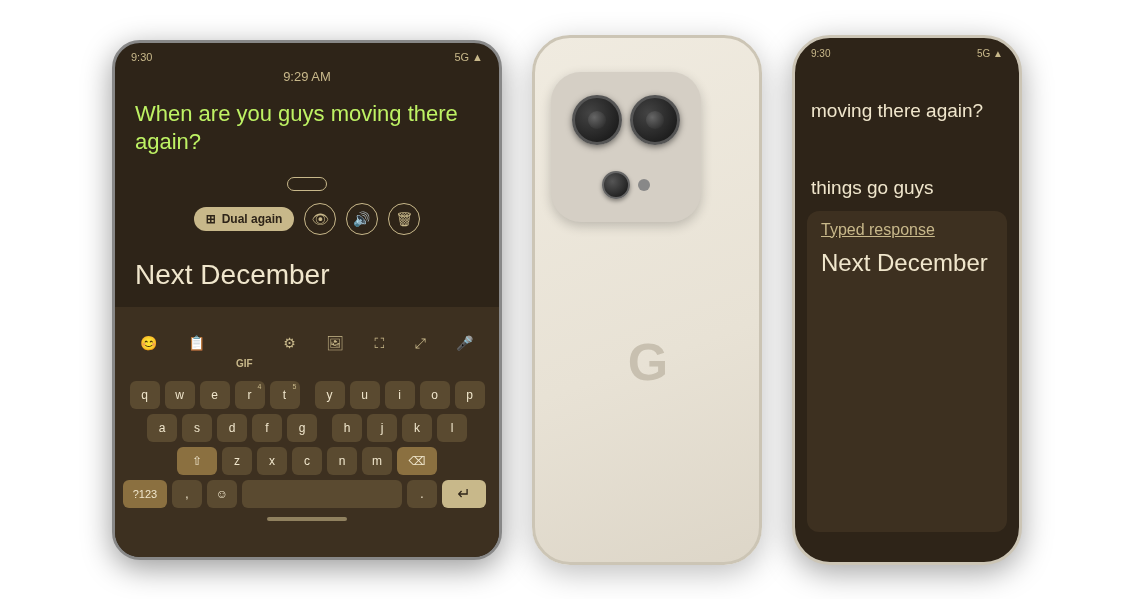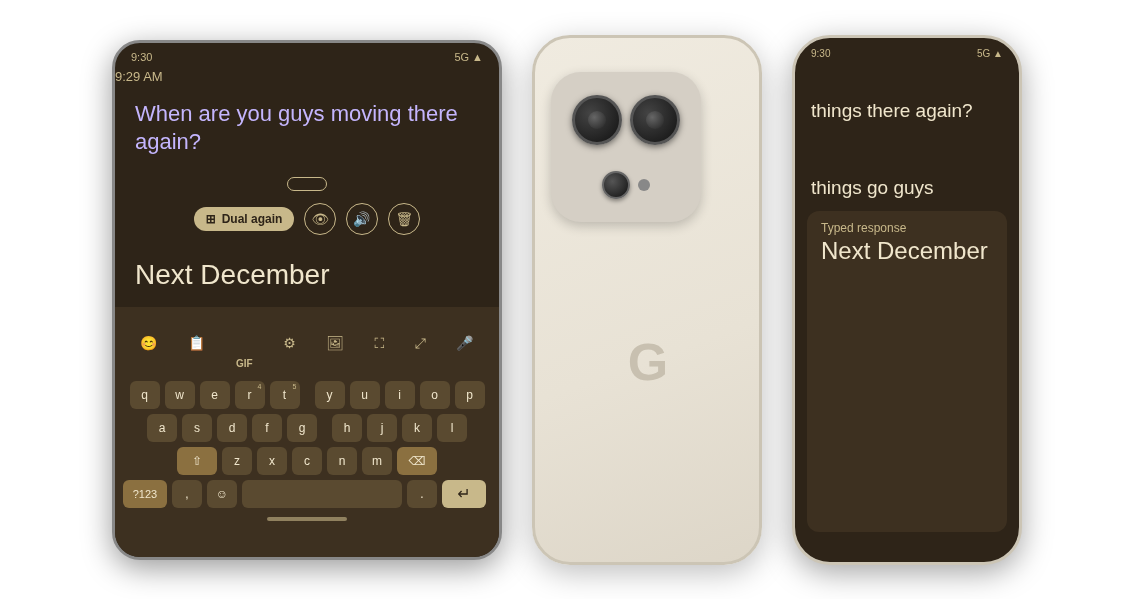--- a/index.html
+++ b/index.html
@@ -32,28 +32,28 @@
     .foldable-status {
       display: flex;
       justify-content: space-between;
       align-items: center;
       padding: 8px 16px 4px;
       color: #c8b88a;
       font-size: 11px;
     }
 
     .foldable-time-center {
-      text-align: left;
+      text-align: center;
       color: #c8b88a;
       font-size: 13px;
       padding: 2px 0 8px;
     }
 
     .foldable-question {
-      color: #c4b5fd;
+      color: #bef264;
       font-size: 22px;
       font-weight: 400;
       padding: 8px 20px 16px;
       line-height: 1.3;
     }
 
     .foldable-divider {
       display: flex;
       justify-content: center;
       padding: 4px 0;
@@ -342,22 +342,23 @@
     .phone-response-box {
       margin: 0 12px;
       background: #3d3020;
       border-radius: 12px;
       padding: 10px 14px;
       flex: 1;
     }
 
     .response-label {
       color: #c8b88a;
-      font-size: 12px;
-      margin-bottom: 2px;
+      font-size: 16px;
+      margin-bottom: 10px;
+      text-decoration: underline;
     }
 
     .response-text {
       color: #f0e6cc;
       font-size: 24px;
       font-weight: 400;
     }
 
     .phone-bottom {
       height: 30px;
@@ -482,21 +483,21 @@
 
 <div class="phone-front">
 
   <div class="phone-status">
     <span>9:30</span>
     <span>5G ▲</span>
   </div>
 
   <div class="phone-question">
     <br>
-    <span>things there again?</span>
+    <span>moving there again?</span>
     <br><br>
     <br>
     <span>things go guys</span>
   </div>
 
   <div class="phone-response-box">
     <div class="response-label">Typed response</div>
     <div class="response-text">Next December</div>
   </div>
   <div class="phone-bottom"></div>

